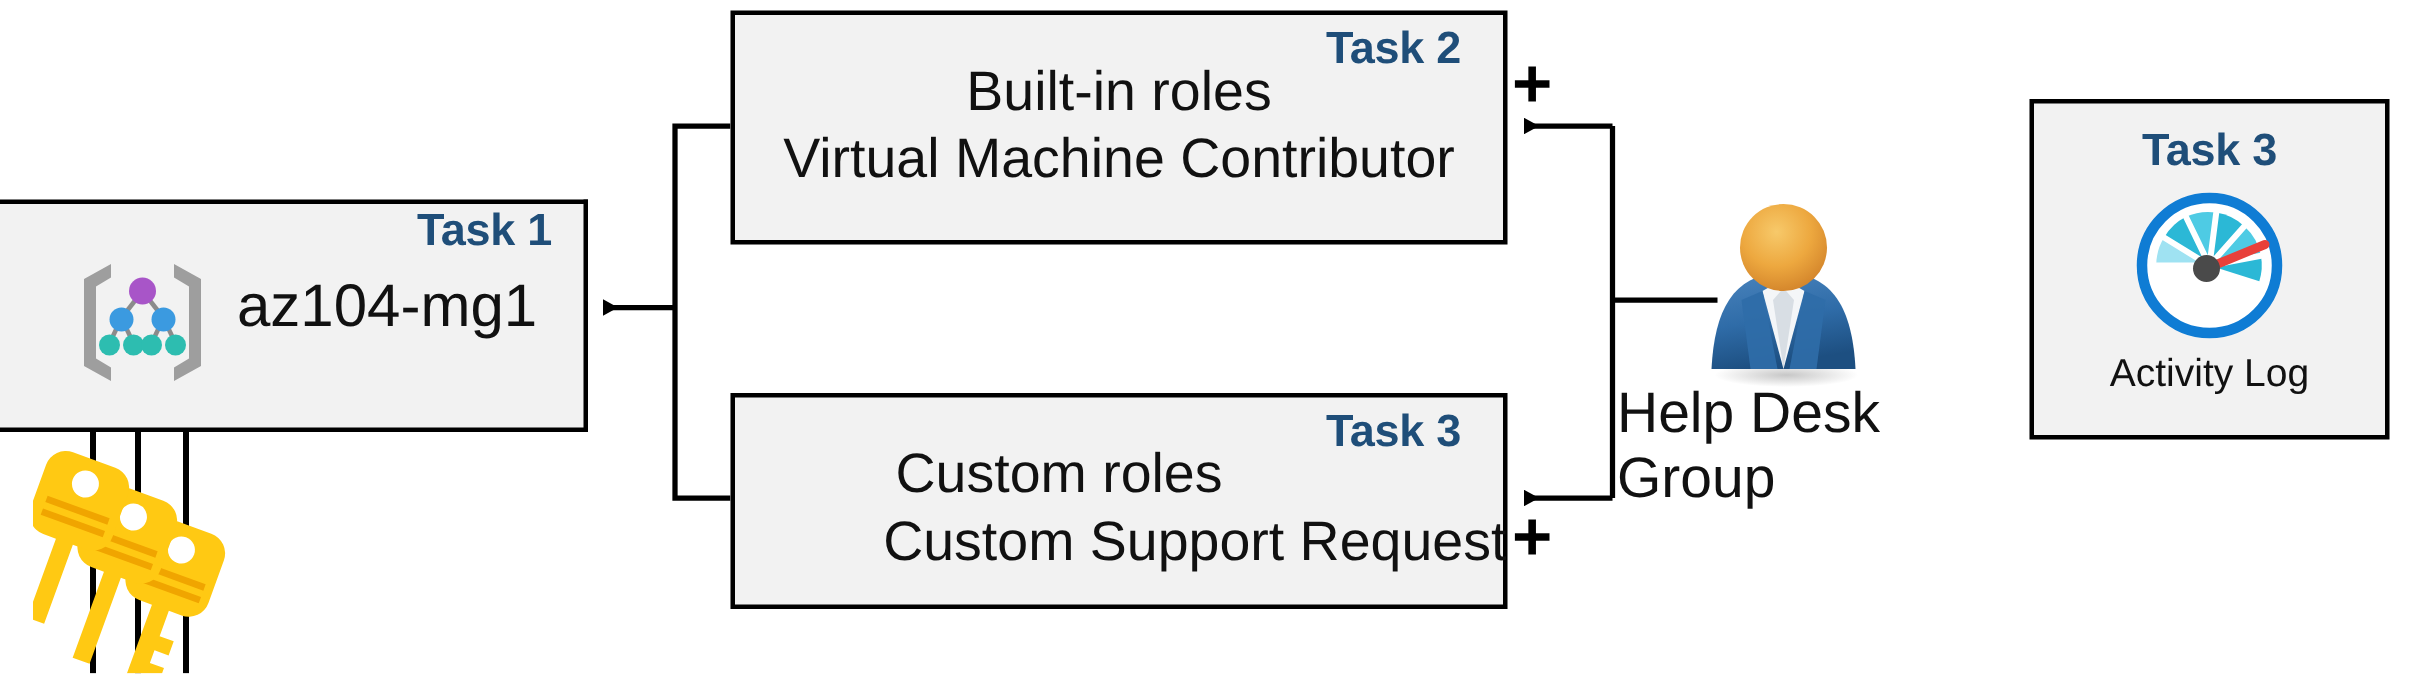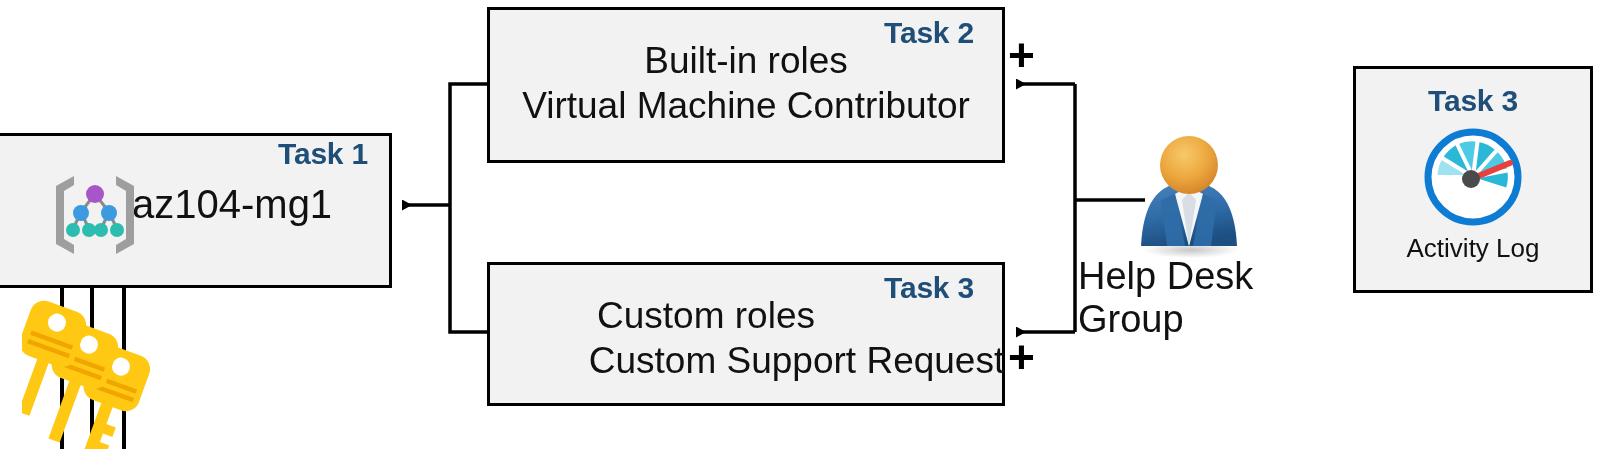--- a/index.html
+++ b/index.html
@@ -36,21 +36,21 @@
     color: #111111;
     font-size: 37px;
     white-space: nowrap;
     text-align: center;
     font-weight: 400;
   }
 
   
   #task1-box { left: 0px; top: 133px; width: 392px; height: 155px; border-left: none; }
   #task1-label { left: 262px; top: 137px; margin-left: 16px; }
-  #task1-name { left: 132px; top: 182px; font-size: 40px; }
+  #task1-name { left: 158px; top: 182px; font-size: 40px; }
   #mg-icon { position: absolute; left: 50px; top: 172px; width: 90px; height: 85px; }
 
   
   #task2-box { left: 487px; top: 7px; width: 518px; height: 156px; }
   #task2-label { left: 884px; top: 16px; }
   #task2-line1 { left: 487px; top: 40px; width: 518px; }
   #task2-line2 { left: 487px; top: 85px; width: 518px; }
 
   
   #task3-box { left: 487px; top: 262px; width: 518px; height: 144px; }

